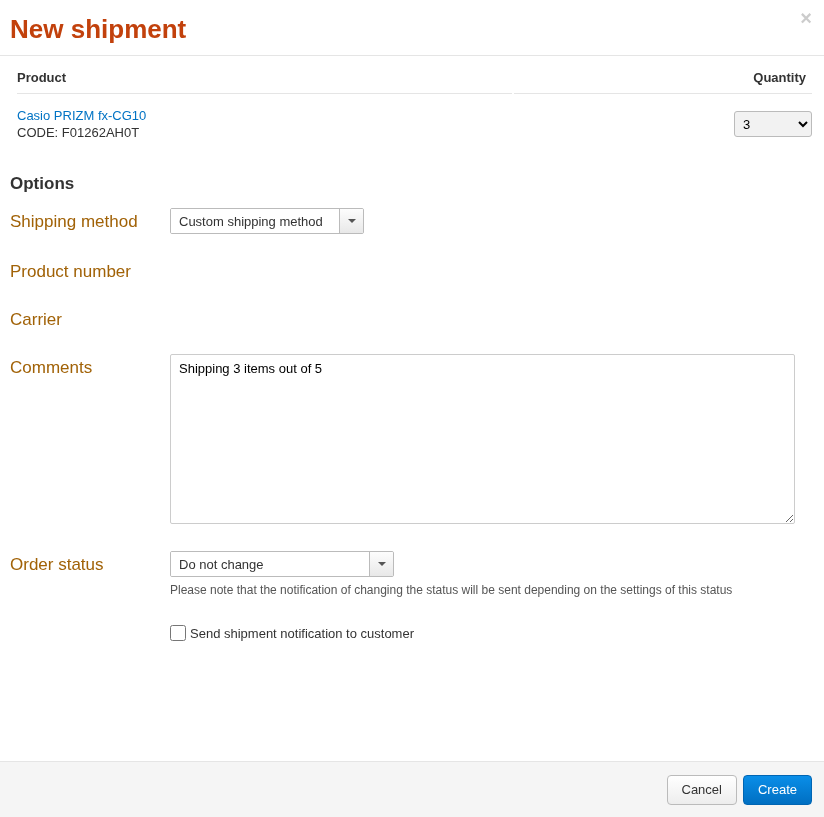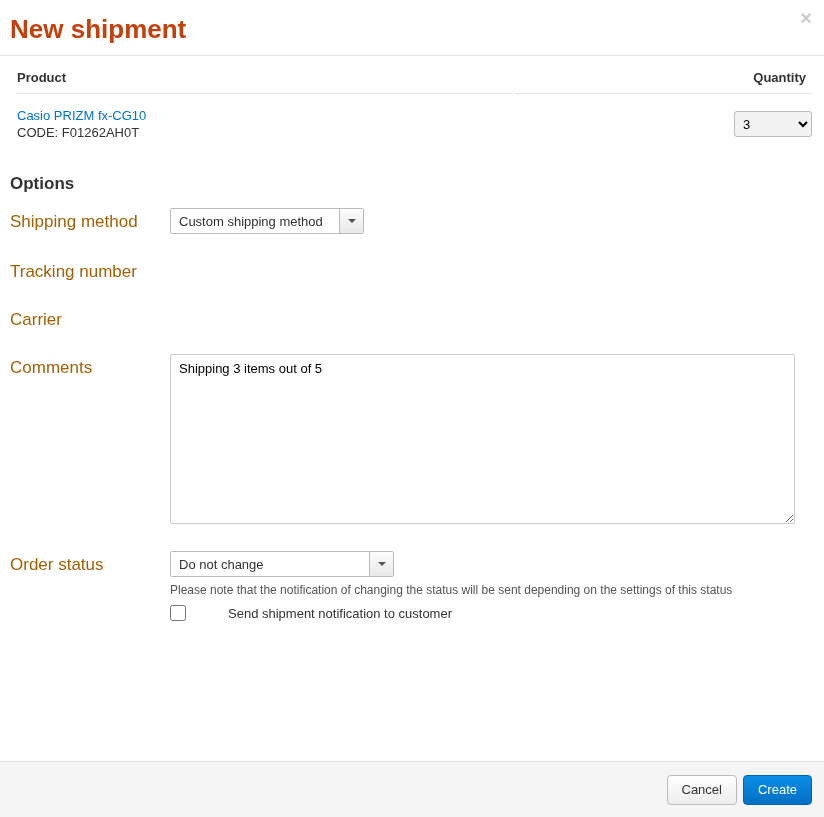--- a/index.html
+++ b/index.html
@@ -161,22 +161,21 @@
     }
     .help-text {
       font-size: 12px;
       color: #555;
       margin-top: 6px;
     }
     .checkbox-row {
       display: flex;
       align-items: center;
       margin-left: 160px;
-      margin-top: 8px;
-      gap: 38px;
+      margin-top: 28px;
     }
     .checkbox-row input[type="checkbox"] {
       width: 16px;
       height: 16px;
       margin-right: 4px;
     }
     .checkbox-row label {
       font-size: 13px;
       color: #333;
     }
@@ -255,21 +254,21 @@
       <div class="sm-wrap">
         <div class="sel-display">Custom shipping method</div>
         <div class="sel-btn">
             <div class="caret"></div>
           </div>
       </div>
     </div>
   </div>
 
   <div class="form-row">
-    <div class="form-label">Tracking number</div>
+    <div class="form-label">Product number</div>
   </div>
 
   <div class="form-row">
     <div class="form-label">Carrier</div>
   </div>
 
   <div class="form-row">
     <div class="form-label">Comments</div>
     <div class="form-field">
       <textarea class="textarea-input" style="">Shipping 3 items out of 5</textarea>

